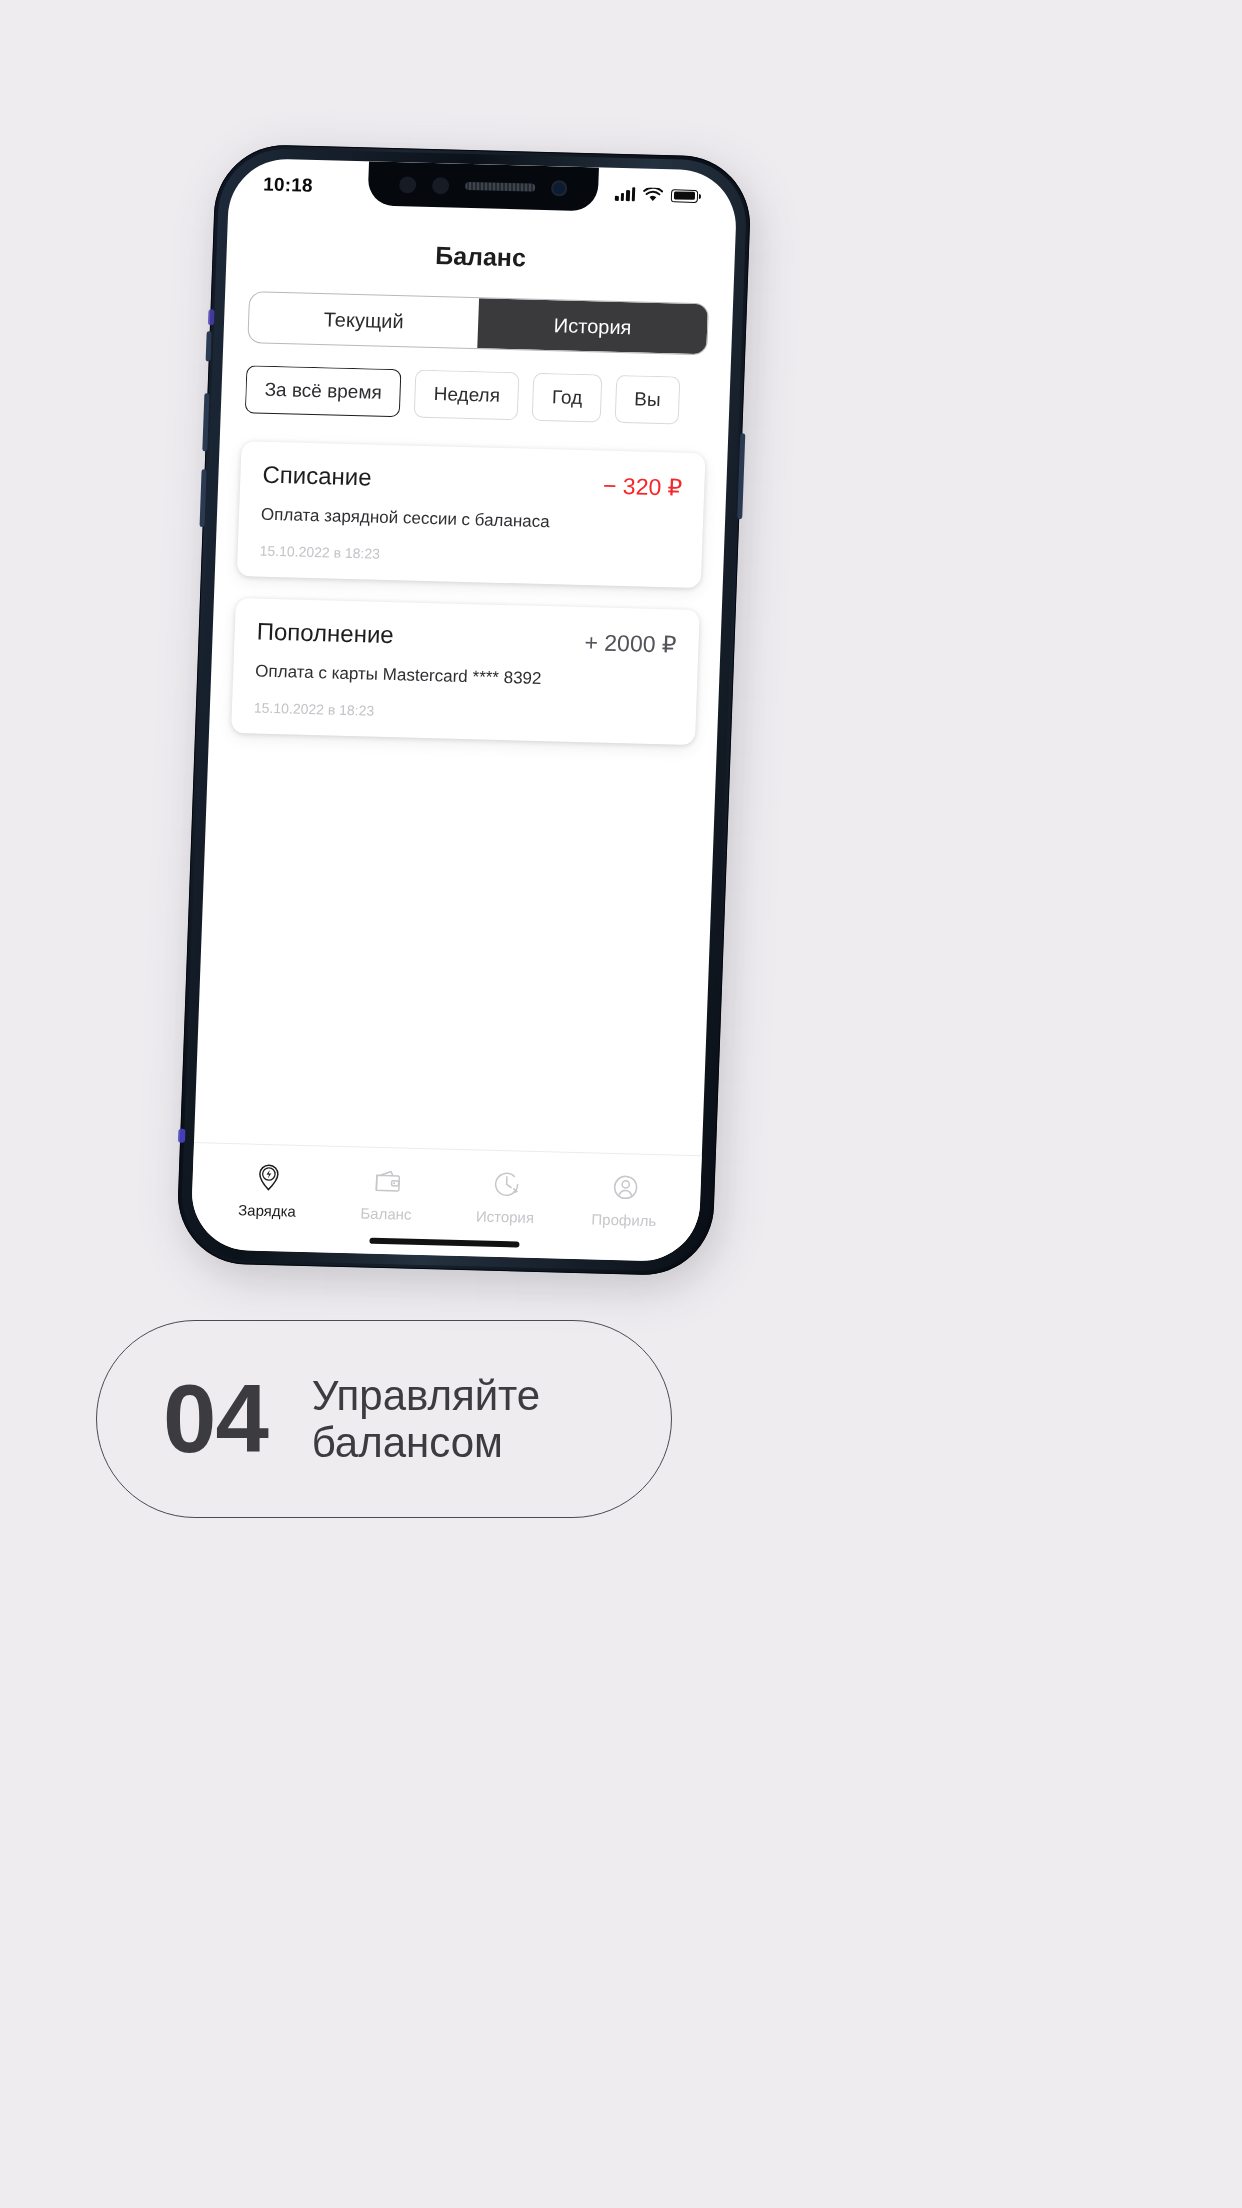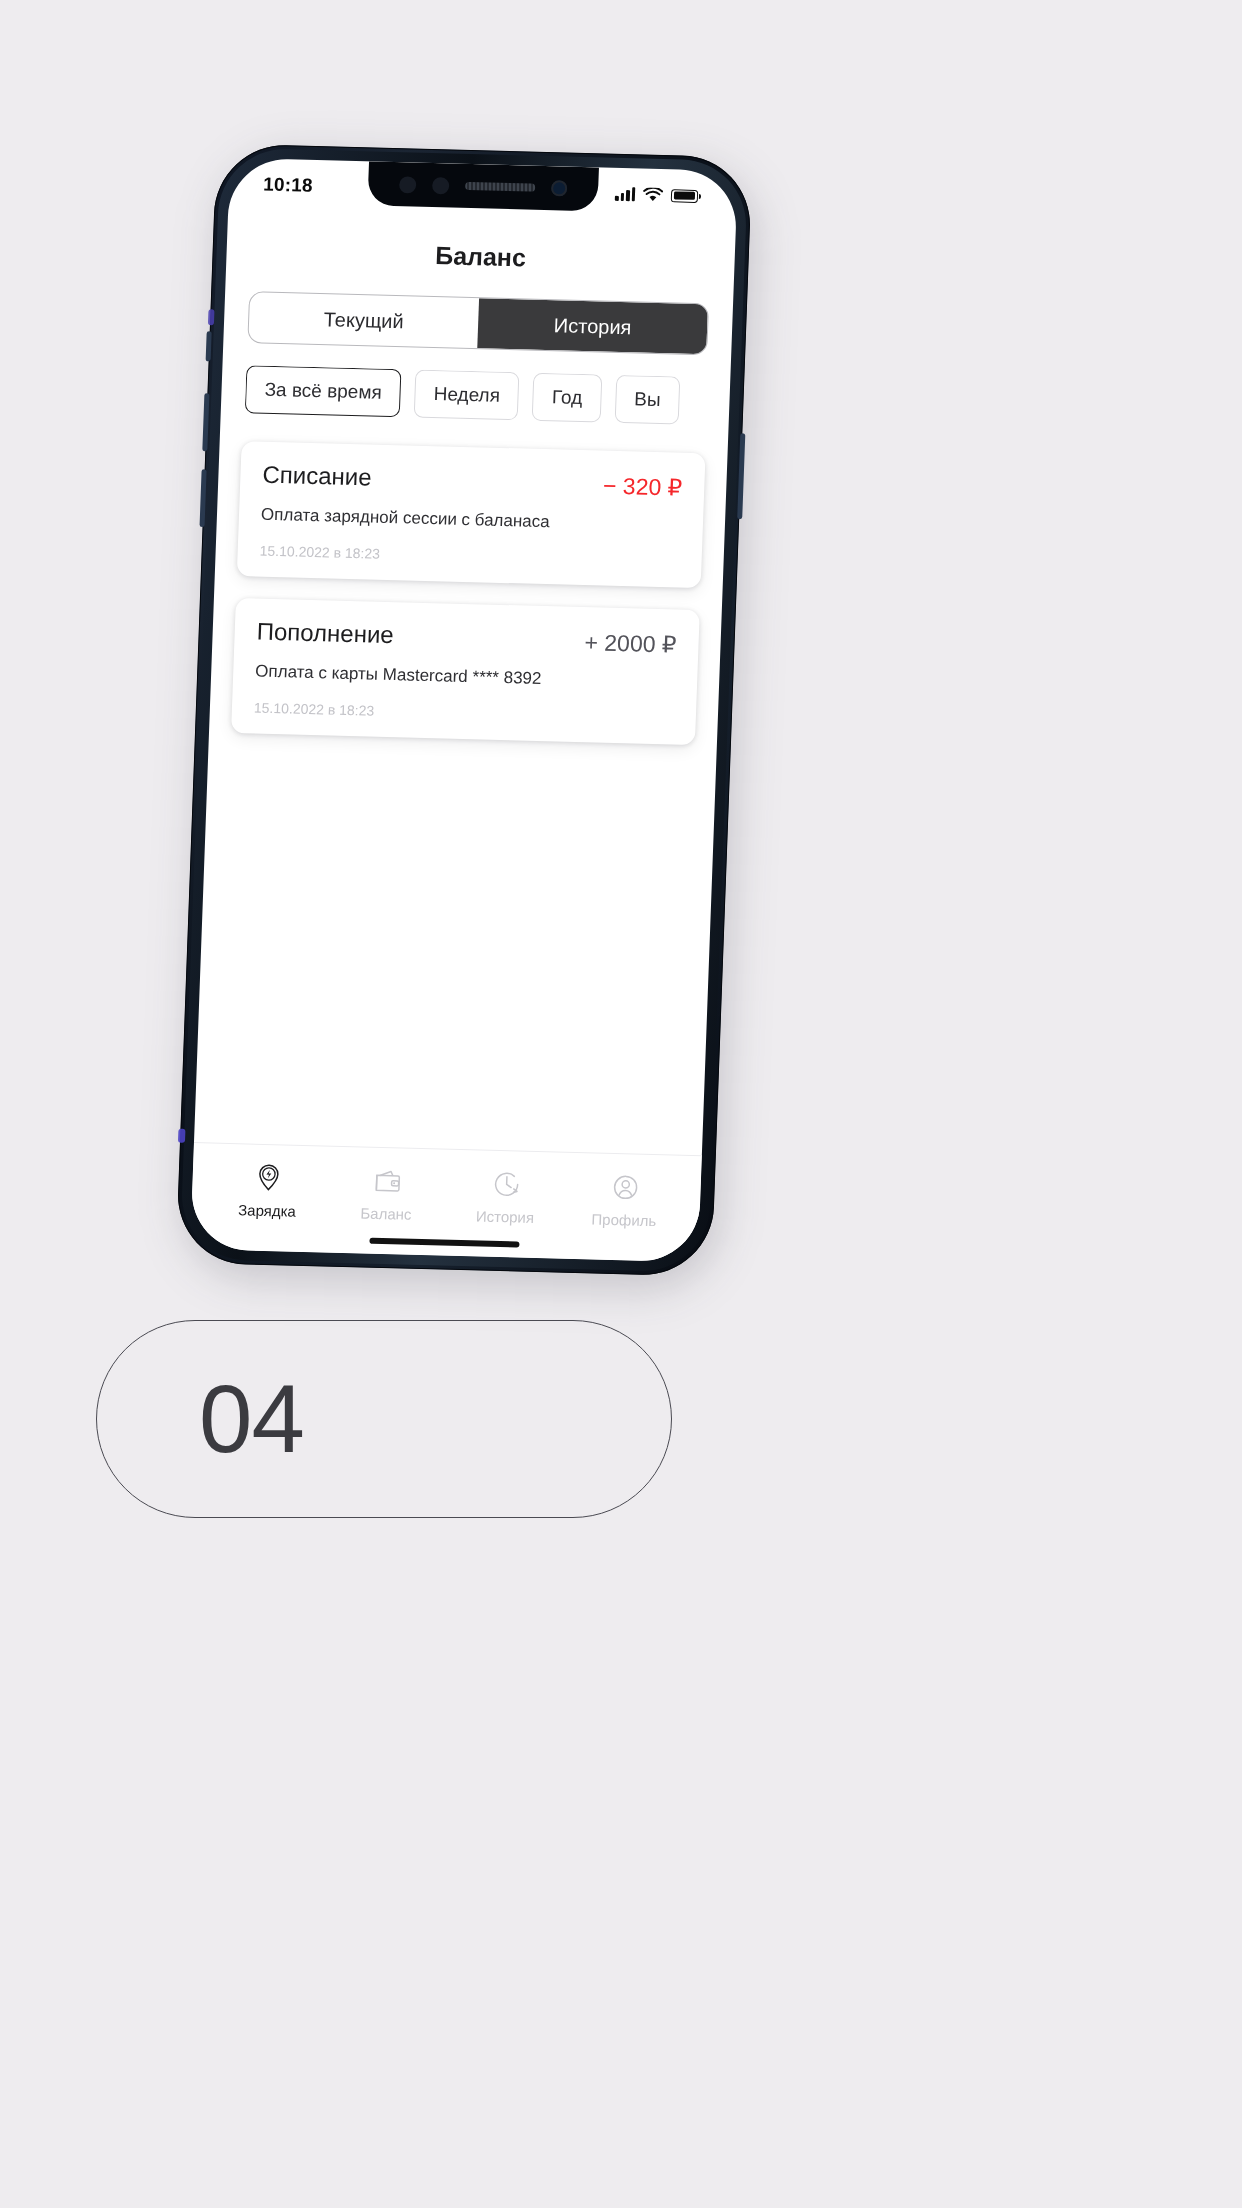--- a/index.html
+++ b/index.html
@@ -168,21 +168,21 @@
   
   #caption{
     position:absolute;
     left:96px; top:1320px;
     width:576px; height:198px;
     border:1.4px solid #4a4a52;
     border-radius:99px;
     display:flex; align-items:center; gap:44px;
     padding:0 66px; box-sizing:border-box;
   }
-  .cap-num{font-size:96px; font-weight:normal; color:#3b3b40; line-height:1; letter-spacing:-1px;margin-left:36px;}
+  .cap-num{font-size:96px; font-weight:bold; color:#3b3b40; line-height:1; letter-spacing:-1px;}
   .cap-text{font-size:42px; color:#3b3b40; line-height:1.12;}
 </style>
 </head>
 <body>
 
 <div id="phone-stage">
   <div class="phone-shadow"></div>
   <div class="phone-body">
     <div class="phone-edge"></div>
     <div class="side-btn b1"></div>
@@ -309,13 +309,17 @@
         <div class="home-ind">
             <span></span>
           </div>
       </div>
     </div>
   </div>
 </div>
 
 <div id="caption">
   <div class="cap-num">04</div>
+  <div class="cap-text">
+    <div>Управляйте</div>
+    <div>балансом</div>
+  </div>
 </div>
 
 </body></html>

